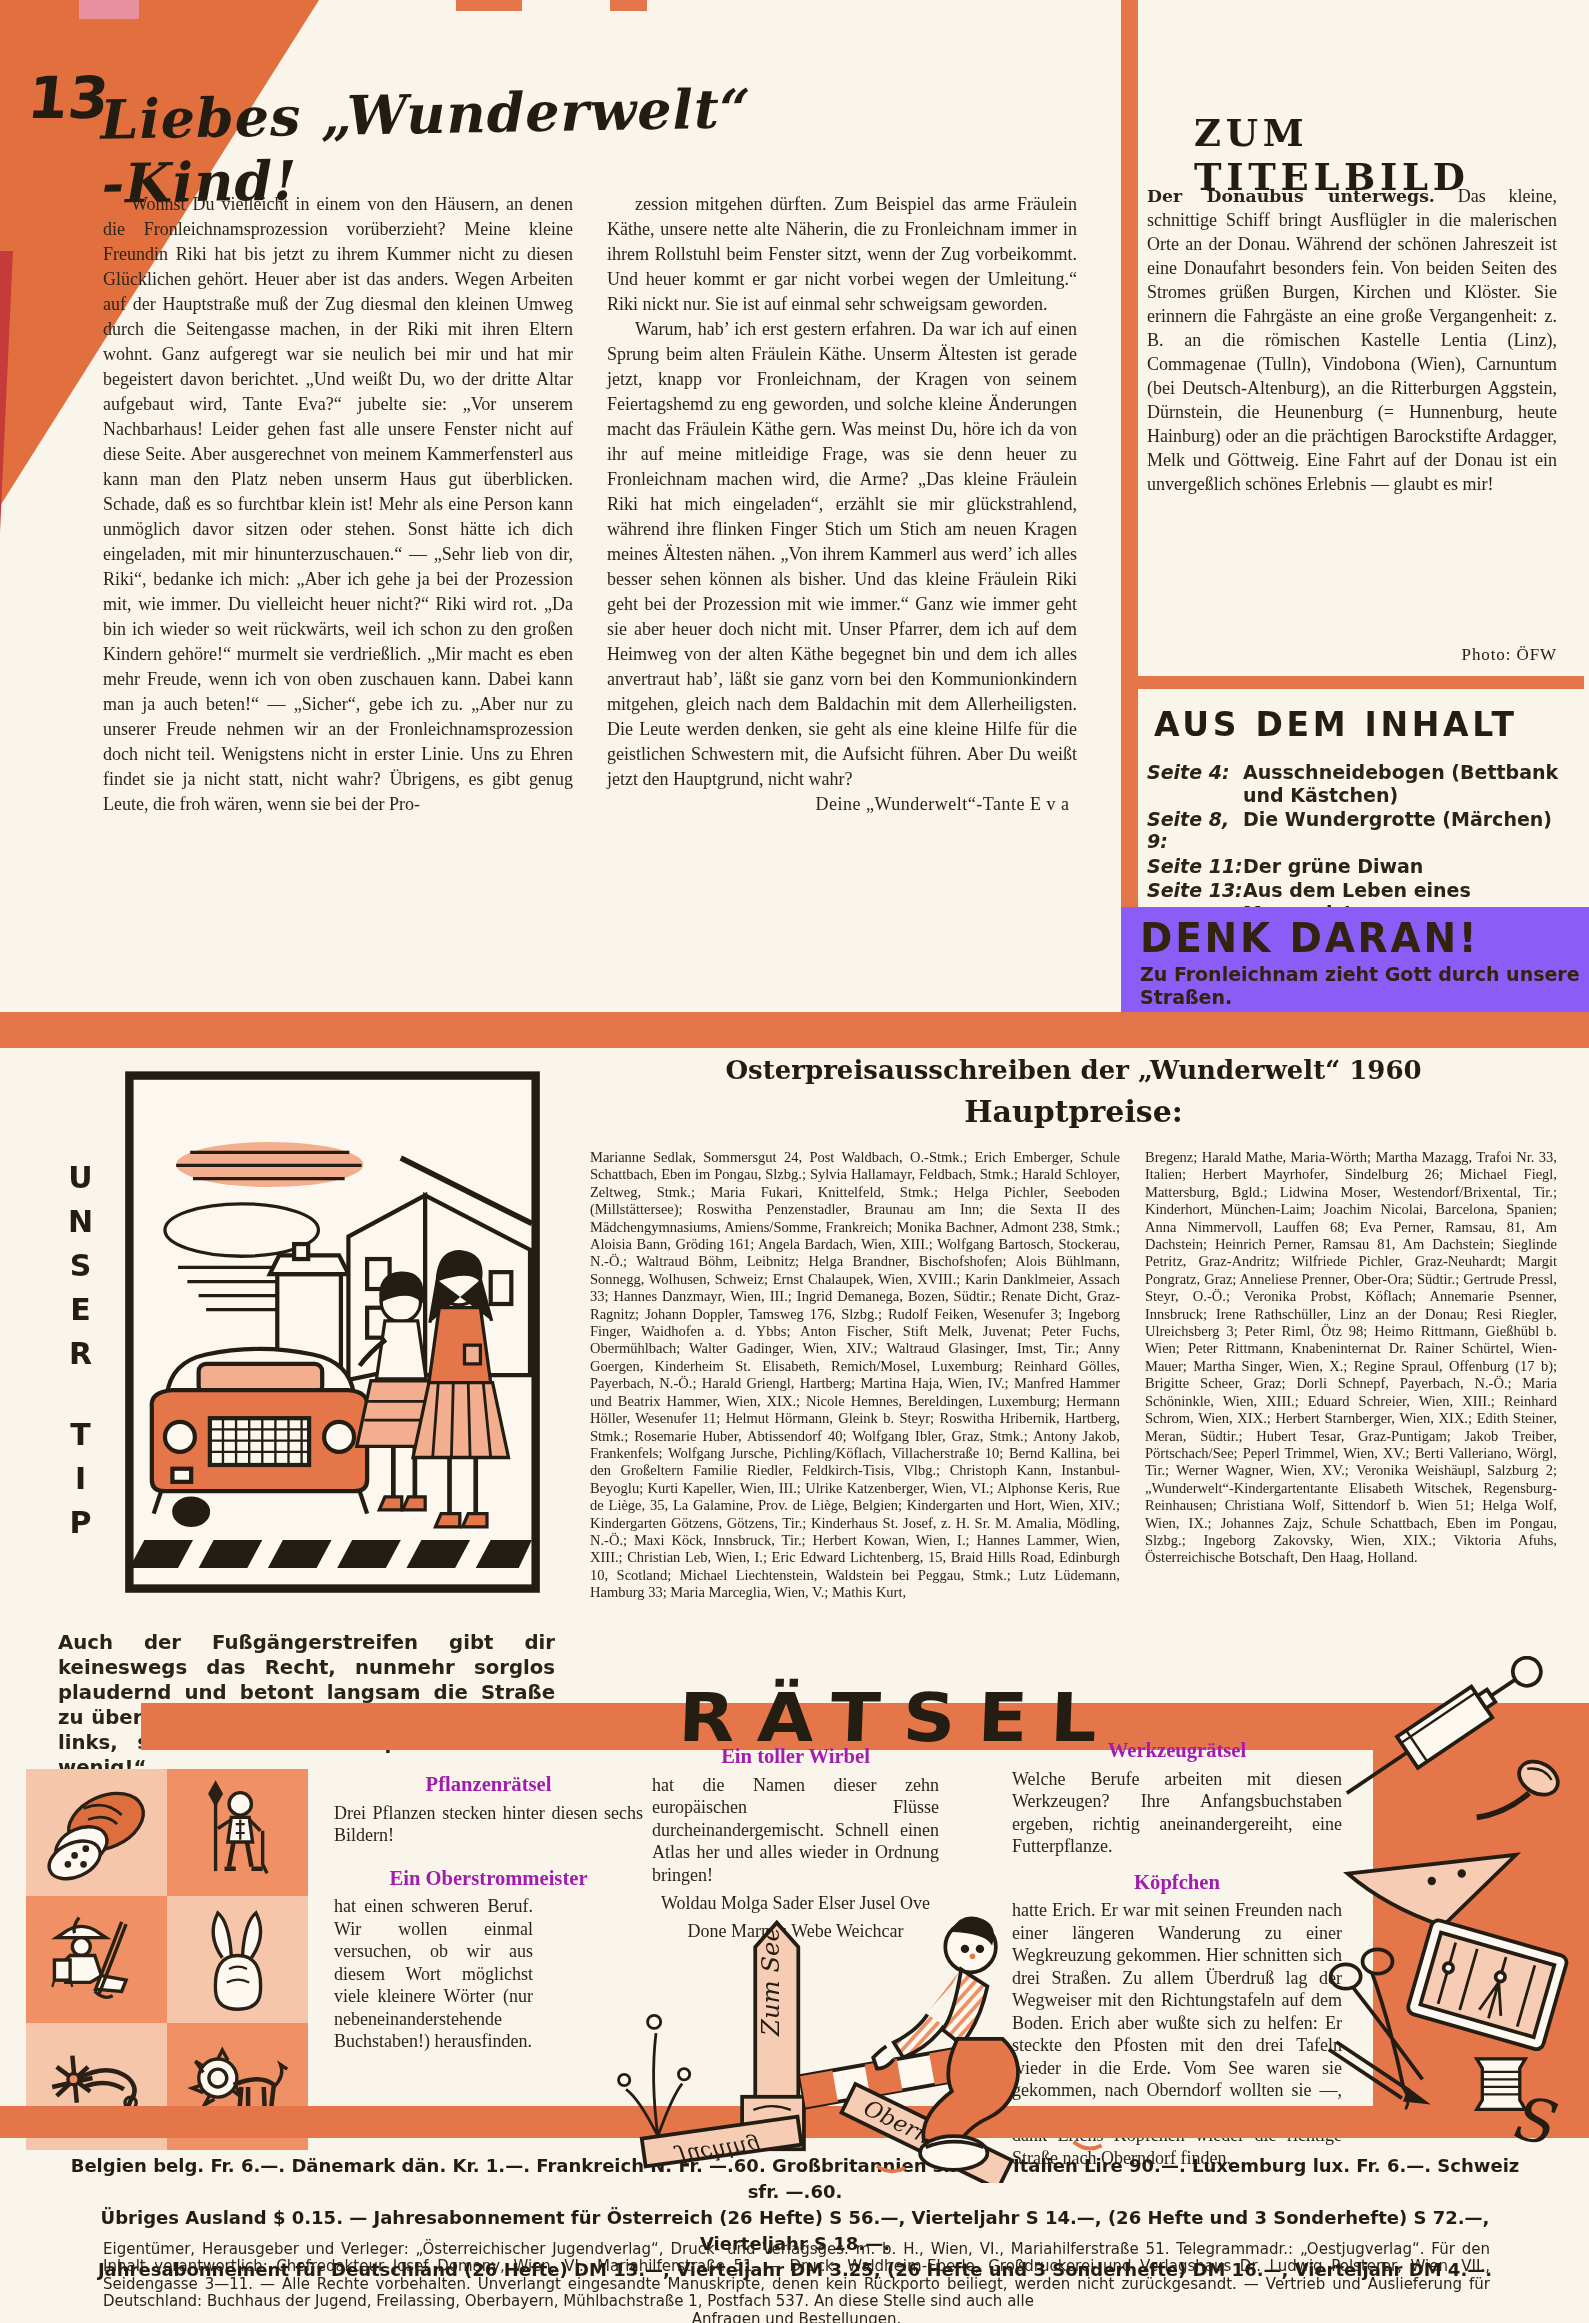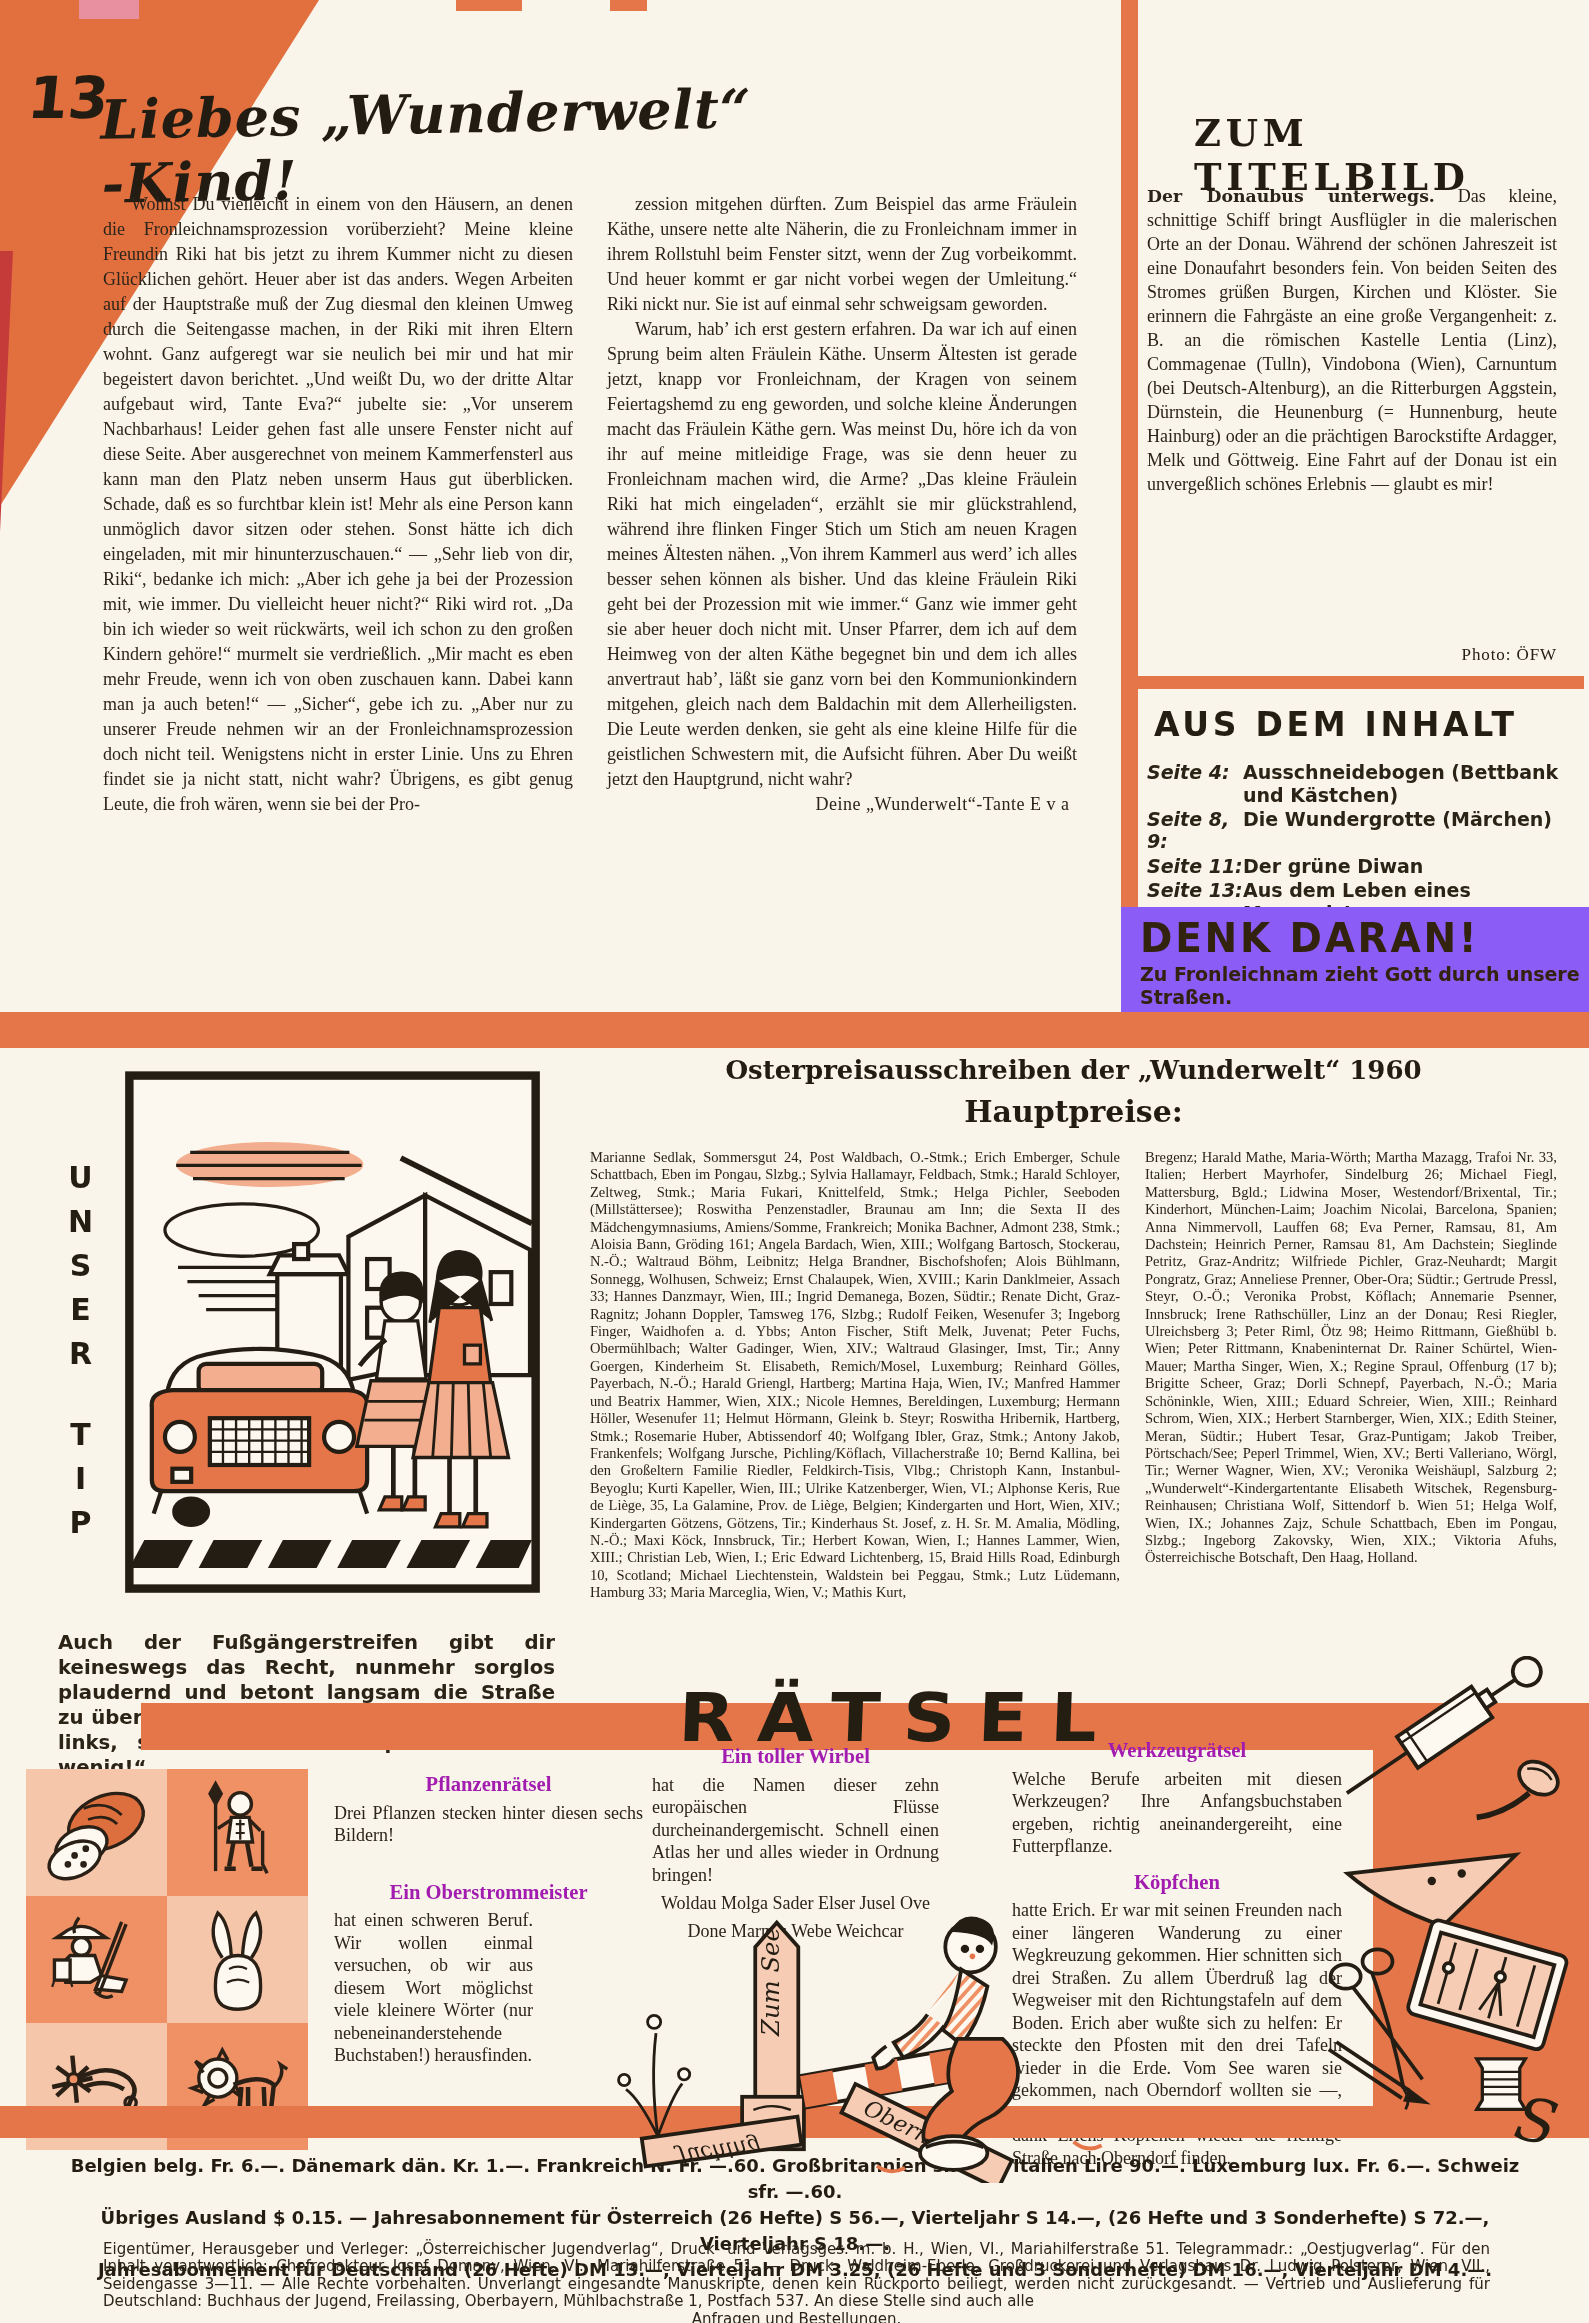--- a/index.html
+++ b/index.html
@@ -82,21 +82,21 @@
     letter-spacing:22.5px; color:#241d12; transform:scaleY(.92) skewX(-2deg); }
   .tiles { left:26px; top:1769px; width:283px; display:grid;
     grid-template-columns:141px 141px; z-index:1; }
   .tile { width:141px; height:127px; padding:7.5px; }
   .tile.light { background:#f6c6aa; } .tile.dark { background:#ef9065; }
   .rp h3 { font-family:"Liberation Serif",serif; font-weight:bold;
     font-size:20.6px; text-align:center; color:#a21caf; }
   .rp p { text-align:justify; font-size:18px; line-height:22.5px; color:#2a241a; margin-top:5.6px;}
   .rivers { text-align:center !important; }
   .colA { left:334px; top:1773px; width:309px; }
-  .colA .sub { margin-top:34px; }
+  .colA .sub { margin-top:20px; }
   .colA .narrow { width:199px; }
   .colB { left:652px; top:1745px; width:287px; }
   .colC { left:1012px; top:1739px; width:330px; }
   .boy-svg { left:568px; top:1902px; width:543px; height:281px; z-index:5; }
   .tools-svg { left:1312px; top:1656px; width:277px; height:480px; z-index:5; }
   .squiggle { left:1516px; top:2086px; font-family:"DejaVu Serif",serif;
     font-style:italic; font-size:60px; color:#241d12; z-index:6; transform:rotate(12deg); }
   
   .prices { left:66px; top:2153px; width:1458px; text-align:center;
     font-family:"DejaVu Sans",sans-serif; font-weight:bold;

